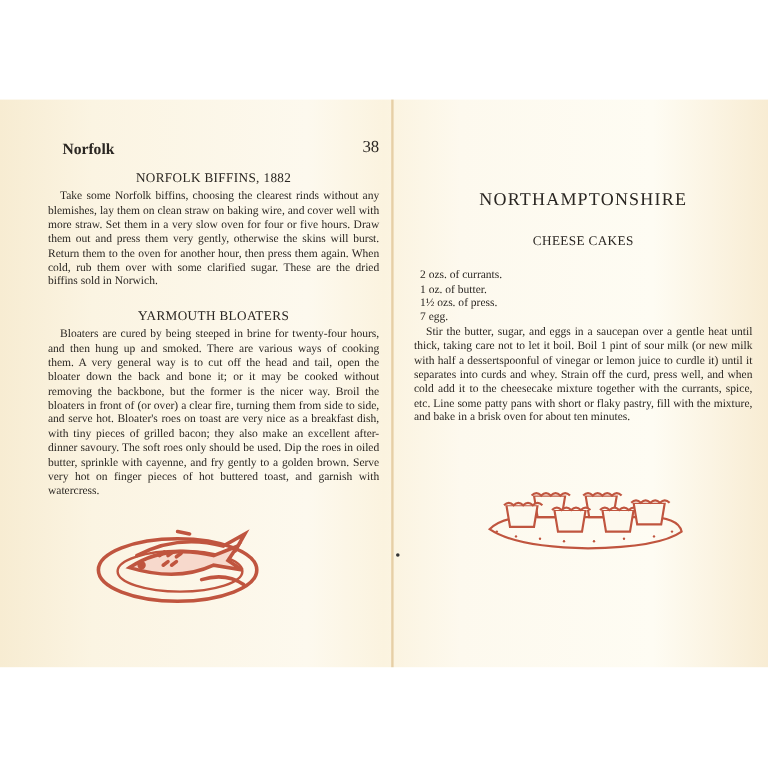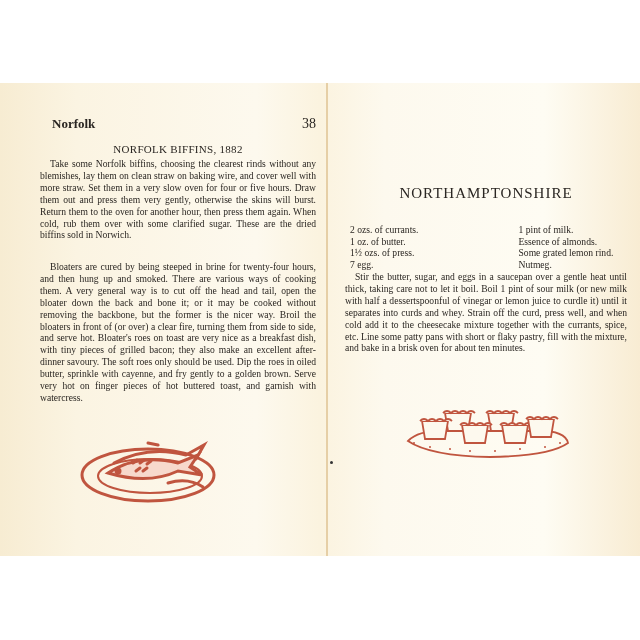--- a/index.html
+++ b/index.html
@@ -37,53 +37,49 @@
     <span class="title">Norfolk</span>
     <span class="num">38</span>
   </div>
 
   <div class="abs" style="top:60px;">
     <h2 class="sec-title">NORFOLK BIFFINS, 1882</h2>
     <p style="margin-top:3px;">Take some Norfolk biffins, choosing the clearest rinds without any blemishes, lay them on clean straw on baking wire, and cover well with more straw. Set them in a very slow oven for four or five hours. Draw them out and press them very gently, otherwise the skins will burst. Return them to the oven for another hour, then press them again. When cold, rub them over with some clarified sugar. These are the dried biffins sold in Norwich.</p>
   </div>
 
   <div class="abs" style="top:175px;">
+    <h2 class="sec-title">YARMOUTH BLOATERS</h2>
     <p style="margin-top:3px;">Bloaters are cured by being steeped in brine for twenty-four hours, and then hung up and smoked. There are various ways of cooking them. A very general way is to cut off the head and tail, open the bloater down the back and bone it; or it may be cooked without removing the backbone, but the former is the nicer way. Broil the bloaters in front of (or over) a clear fire, turning them from side to side, and serve hot. Bloater's roes on toast are very nice as a breakfast dish, with tiny pieces of grilled bacon; they also make an excellent after-dinner savoury. The soft roes only should be used. Dip the roes in oiled butter, sprinkle with cayenne, and fry gently to a golden brown. Serve very hot on finger pieces of hot buttered toast, and garnish with watercress.</p>
   </div>
 
   <svg style="position:absolute; left:38px; top:350px;" width="160" height="75" viewBox="0 0 160 75">
     <g fill="none" stroke="#c0553f" stroke-width="3" stroke-linecap="round">
       <ellipse cx="70" cy="42" rx="66" ry="26"></ellipse>
       <ellipse cx="72" cy="43" rx="52" ry="17" stroke-width="2"></ellipse>
       <path d="M30 40 Q60 20 100 30 L120 22 L112 34 L124 42 L100 38 Q70 52 30 40Z" fill="#f7d9cc"></path>
       <path d="M36 30 Q70 12 108 22 L126 12 L118 26"></path>
       <path d="M90 50 Q110 44 125 54"></path>
       <circle cx="40" cy="38" r="2" fill="#c0553f"></circle>
       <path d="M55 30 l4 -3 M62 30 l4 -3 M69 31 l4 -3 M58 38 l4 -3 M65 38 l4 -3"></path>
       <path d="M70 10 l10 2"></path>
     </g>
   </svg>
 </div>
 
 <div class="page right">
-  <h2 class="abs county" style="top:102px;">NORTHAMPTONSHIRE</h2>
+  <h2 class="abs county" style="top:76px;">NORTHAMPTONSHIRE</h2>
+  <h2 class="abs sec-title" style="top:112px;">CHEESE CAKES</h2>
 
   <div class="abs" style="top:127px;margin-top:14px;">
     <div class="ingr">
       <div>
         <div>2 ozs. of currants.</div>
         <div>1 oz. of butter.</div>
         <div>1½ ozs. of press.</div>
         <div>7 egg.</div>
-      </div>
-      <div style="padding-left:30px;">
-        <div>1 pint of milk.</div>
-        <div>Essence of almonds.</div>
-        <div>Some grated lemon rind.</div>
-        <div>Nutmeg.</div>
       </div>
     </div>
   </div>
 
   <p class="abs" style="top:188px;">Stir the butter, sugar, and eggs in a saucepan over a gentle heat until thick, taking care not to let it boil. Boil 1 pint of sour milk (or new milk with half a dessertspoonful of vinegar or lemon juice to curdle it) until it separates into curds and whey. Strain off the curd, press well, and when cold add it to the cheesecake mixture together with the currants, spice, etc. Line some patty pans with short or flaky pastry, fill with the mixture, and bake in a brisk oven for about ten minutes.</p>
 
   <svg style="position:absolute; left:55px; top:318px;" width="175" height="60" viewBox="0 0 175 60">
     <g fill="none" stroke="#c0553f" stroke-width="1.8">
       <path d="M8 40 Q20 28 50 30 L130 30 Q165 28 168 42 Q150 55 90 56 Q30 55 8 40Z"></path>
       <g fill="#fdf9ee">

